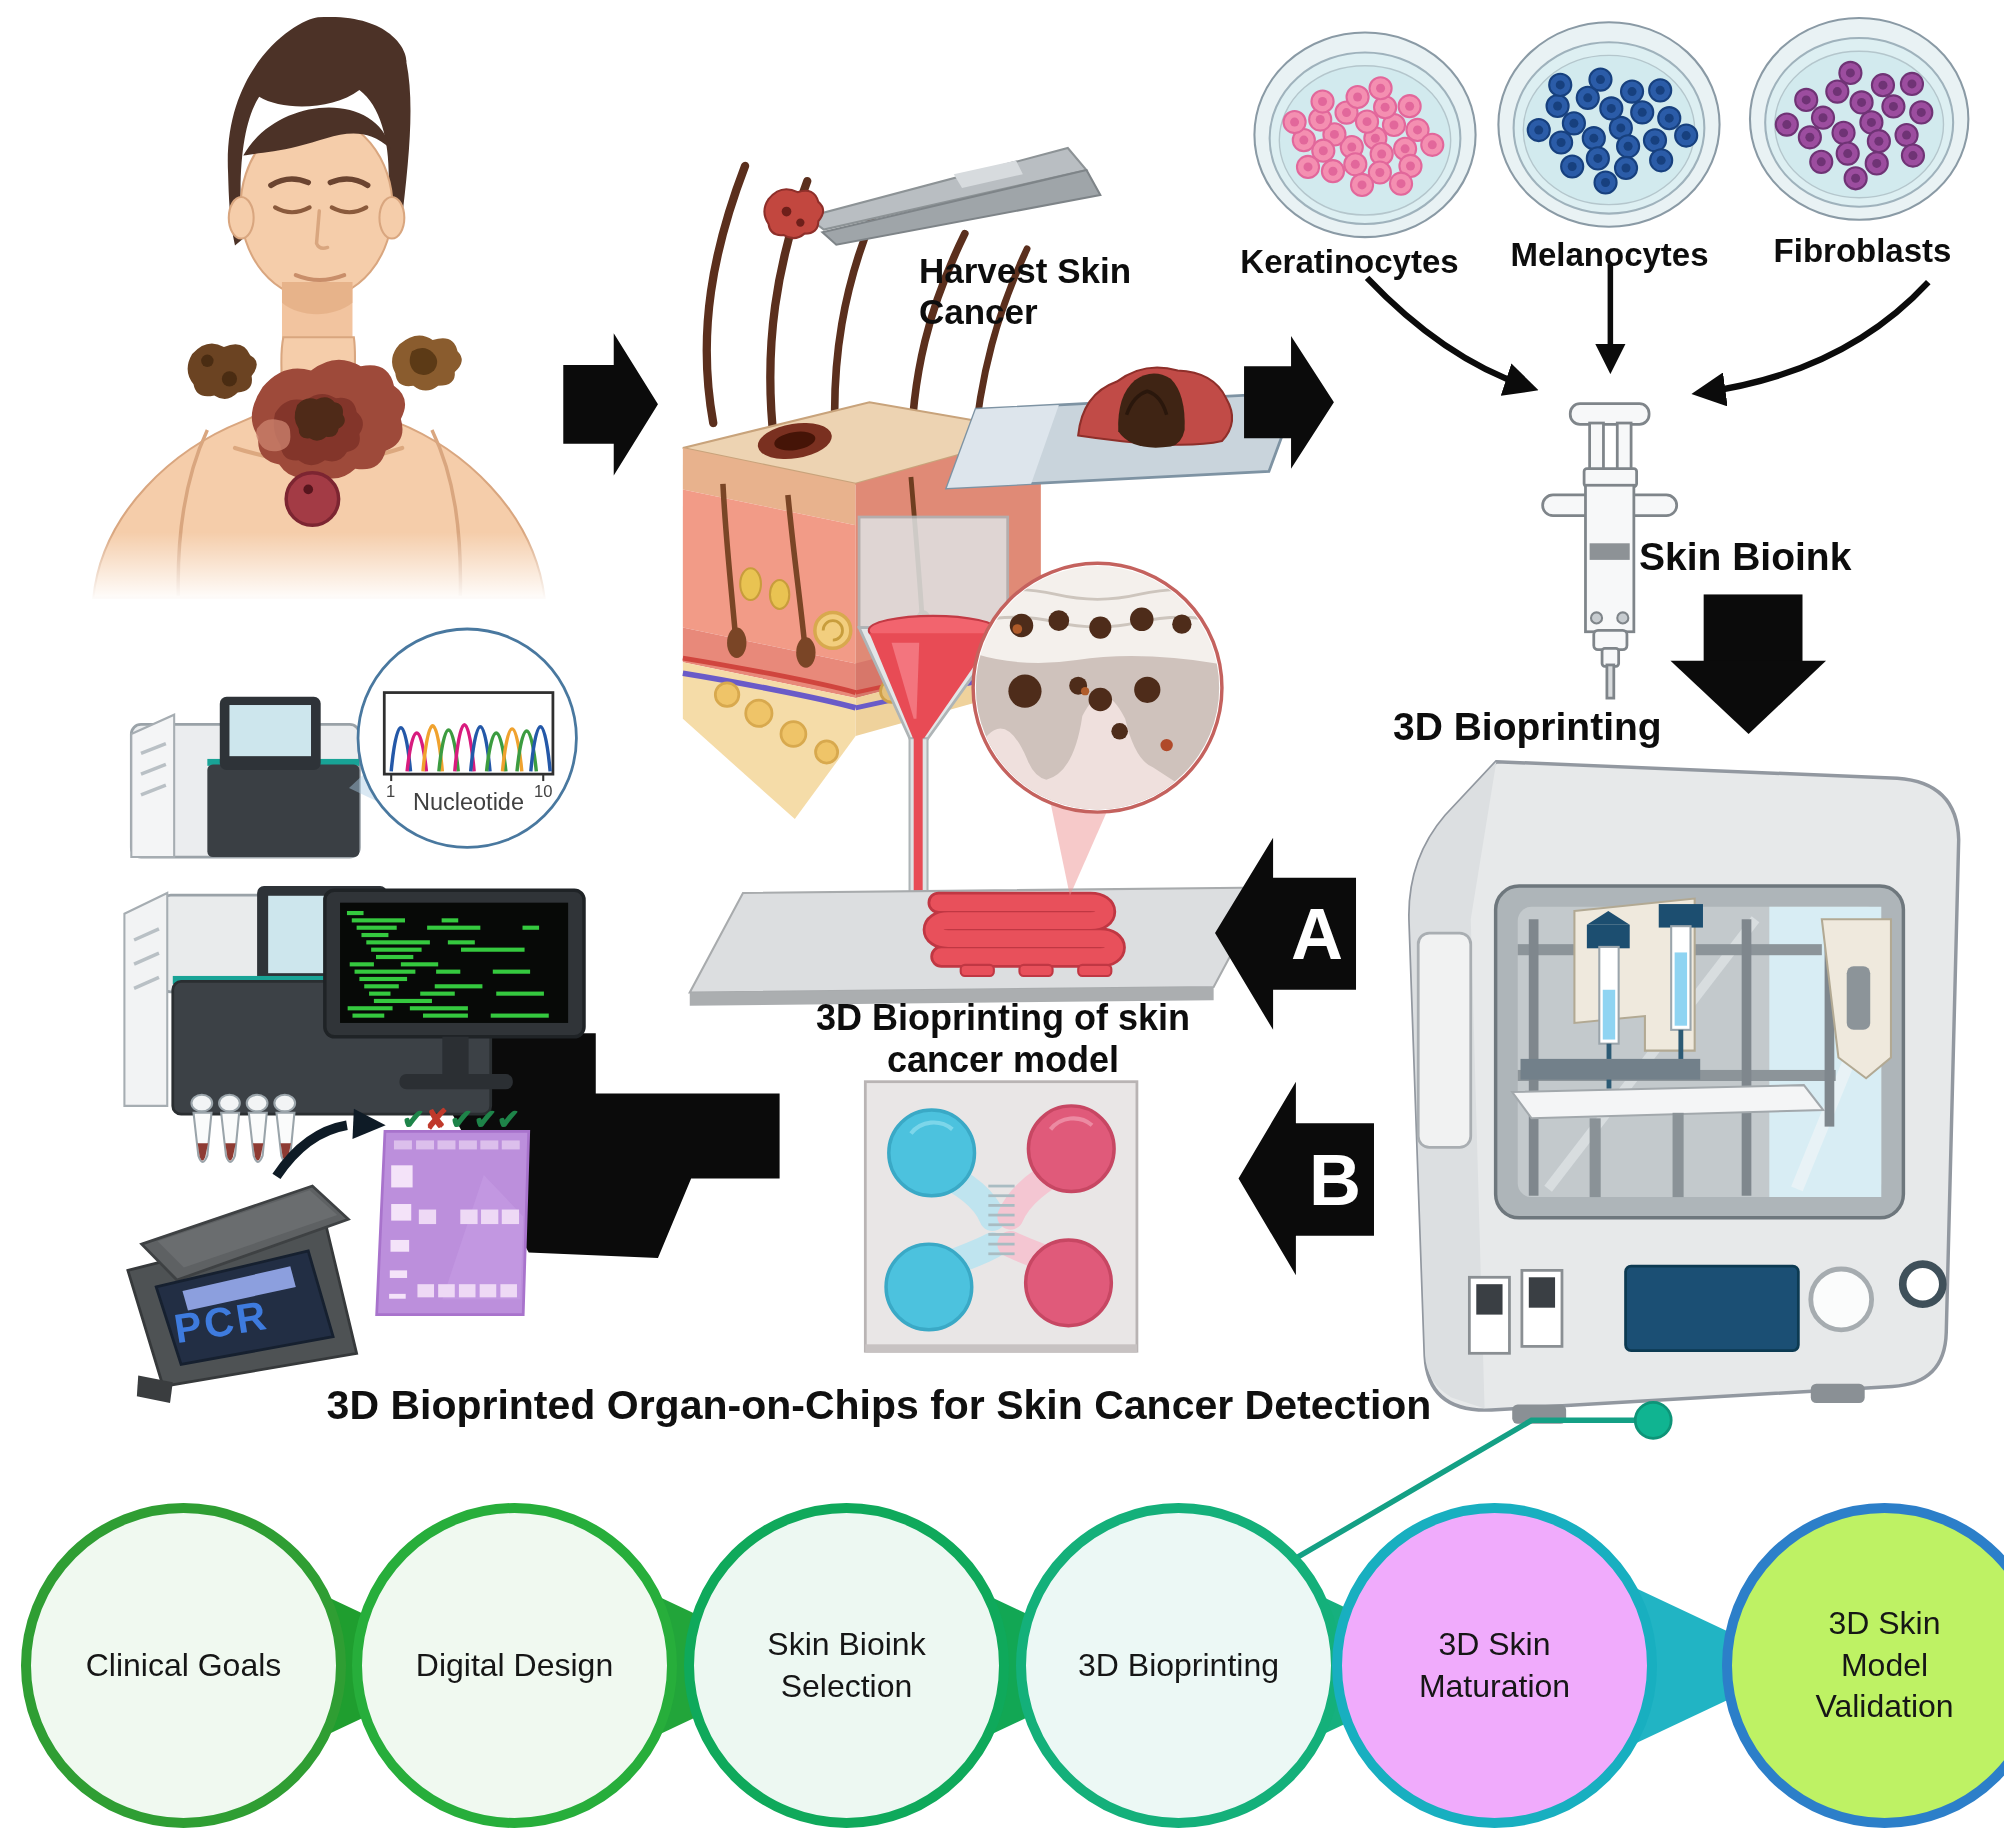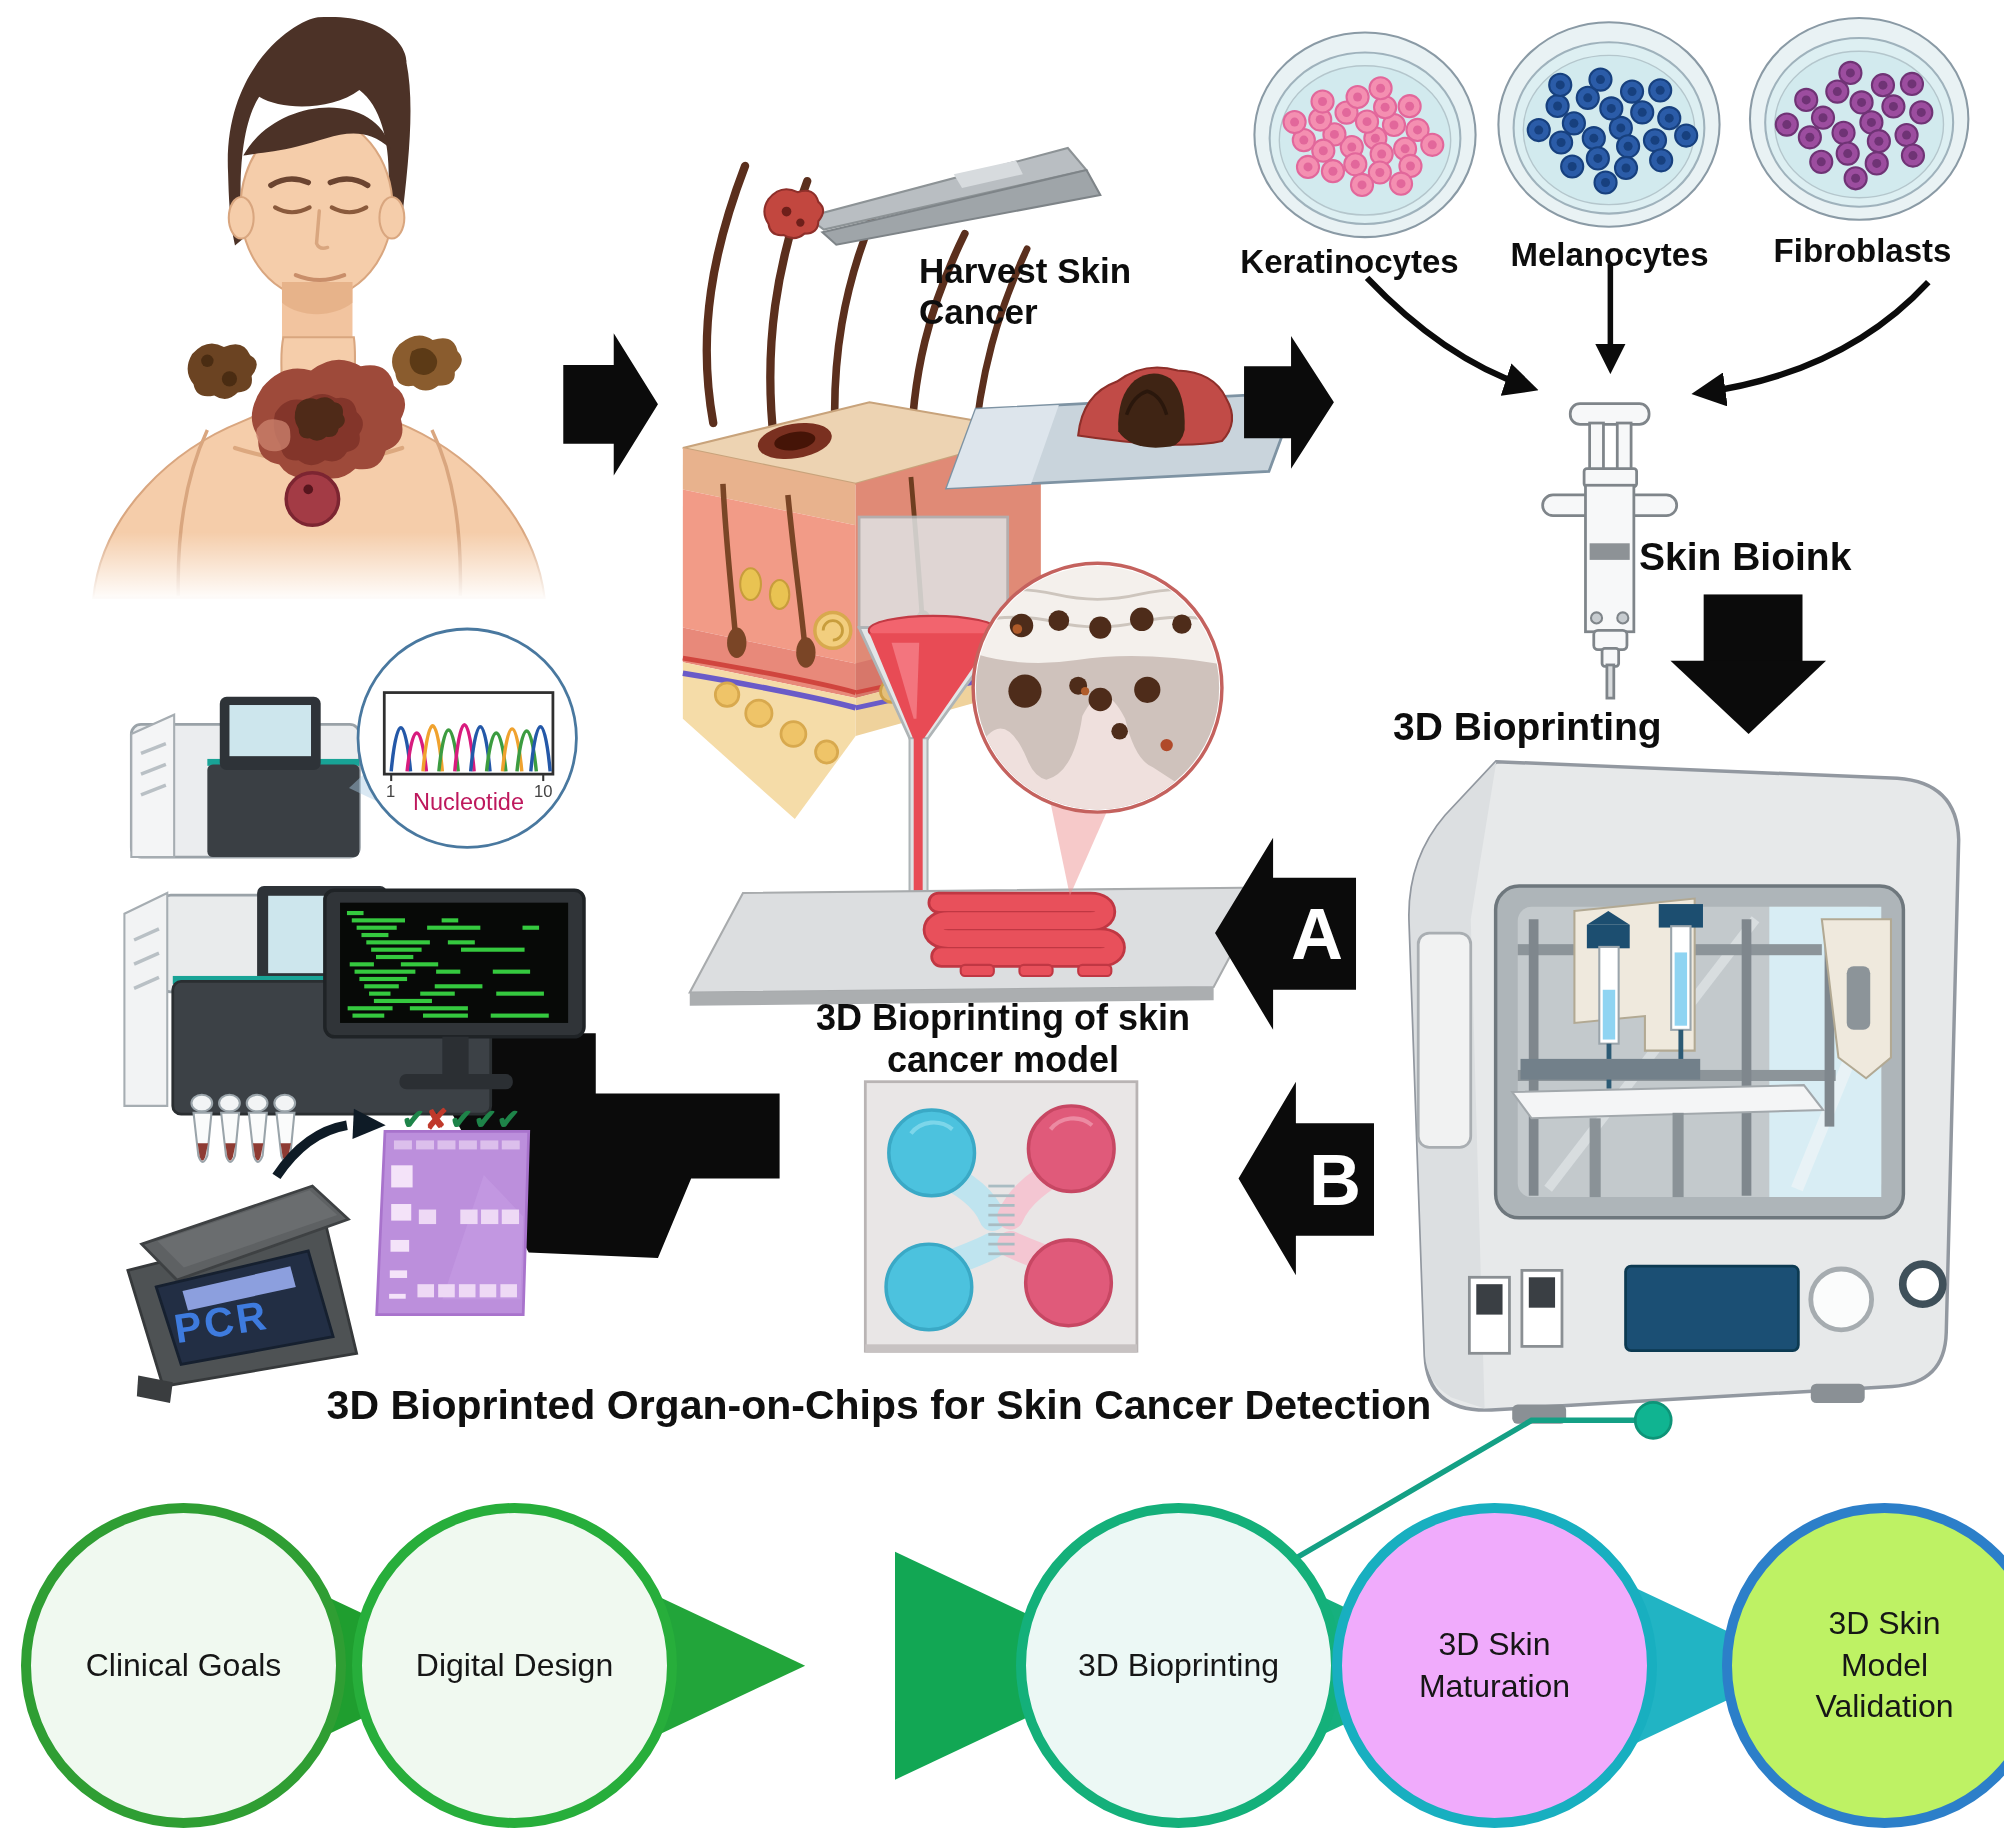--- a/index.html
+++ b/index.html
@@ -13,21 +13,21 @@
            font-family:Liberation Sans, sans-serif;font-weight:bold;font-size:41px;color:#101010;}
   .pcr-text{position:absolute;left:174px;top:1299px;font-size:41px;font-weight:bold;
             color:#3e7bde;transform:rotate(-9deg);letter-spacing:2.8px;}
   .gel-mark{position:absolute;top:1103px;width:25px;text-align:center;font-size:28px;font-weight:bold;}
   .gel-mark.pass{color:#1e8449;}
   .gel-mark.fail{color:#c0392b;}
   .wf-circle{position:absolute;top:1503px;width:325px;height:325px;box-sizing:border-box;
              border-radius:50%;display:flex;align-items:center;justify-content:center;text-align:center;}
   .wf-circle .wf-text{font-size:32px;font-weight:400;color:#161616;line-height:1.3;width:207px;
                       font-family:"Liberation Sans",sans-serif;}
-  .nuc-lbl{position:absolute;font-size:23.5px;font-weight:400;color:#be185d;}
+  .nuc-lbl{position:absolute;font-size:23.5px;font-weight:400;color:#404040;}
   .tick-lbl{position:absolute;font-size:16.6px;font-weight:400;color:#444;}
 </style>
 </head>
 <body>
 
 <div id="canvas">
 
 <svg id="art" viewBox="0 0 2901 2665" xmlns="http://www.w3.org/2000/svg">
   <defs>
     <marker id="ah" viewBox="0 0 10 10" refX="7" refY="5" markerWidth="5.5" markerHeight="5.5" orient="auto-start-reverse">
@@ -642,20 +642,23 @@
 <div class="gel-mark pass" style="left:496px;">✔</div>
 
 <div class="caption">3D Bioprinted Organ-on-Chips for Skin Cancer Detection</div>
 
 <div class="wf-circle" style="left:21px;  border:10.4px solid #2F9E33;background:#F0F9F0;">
   <div class="wf-text">Clinical Goals</div>
     </div>
 <div class="wf-circle" style="left:352px; border:10.4px solid #27AE3B;background:#F0F9F0;">
   <div class="wf-text">Digital Design</div>
     </div>
+<div class="wf-circle" style="left:684px; border:10.4px solid #0FA95B;background:#EDF8F2;">
+  <div class="wf-text">Skin Bioink Selection</div>
+    </div>
 <div class="wf-circle" style="left:1016px;border:10.4px solid #14B07A;background:#ECF8F5;">
   <div class="wf-text">3D Bioprinting</div>
     </div>
 <div class="wf-circle" style="left:1332px;border:10.4px solid #18AFC0;background:#f0abfc;">
   <div class="wf-text">3D Skin Maturation</div>
     </div>
 <div class="wf-circle" style="left:1722px;border:10.4px solid #2C7FC9;background:#bef264;">
   <div class="wf-text">3D Skin Model Validation</div>
     </div>
 

